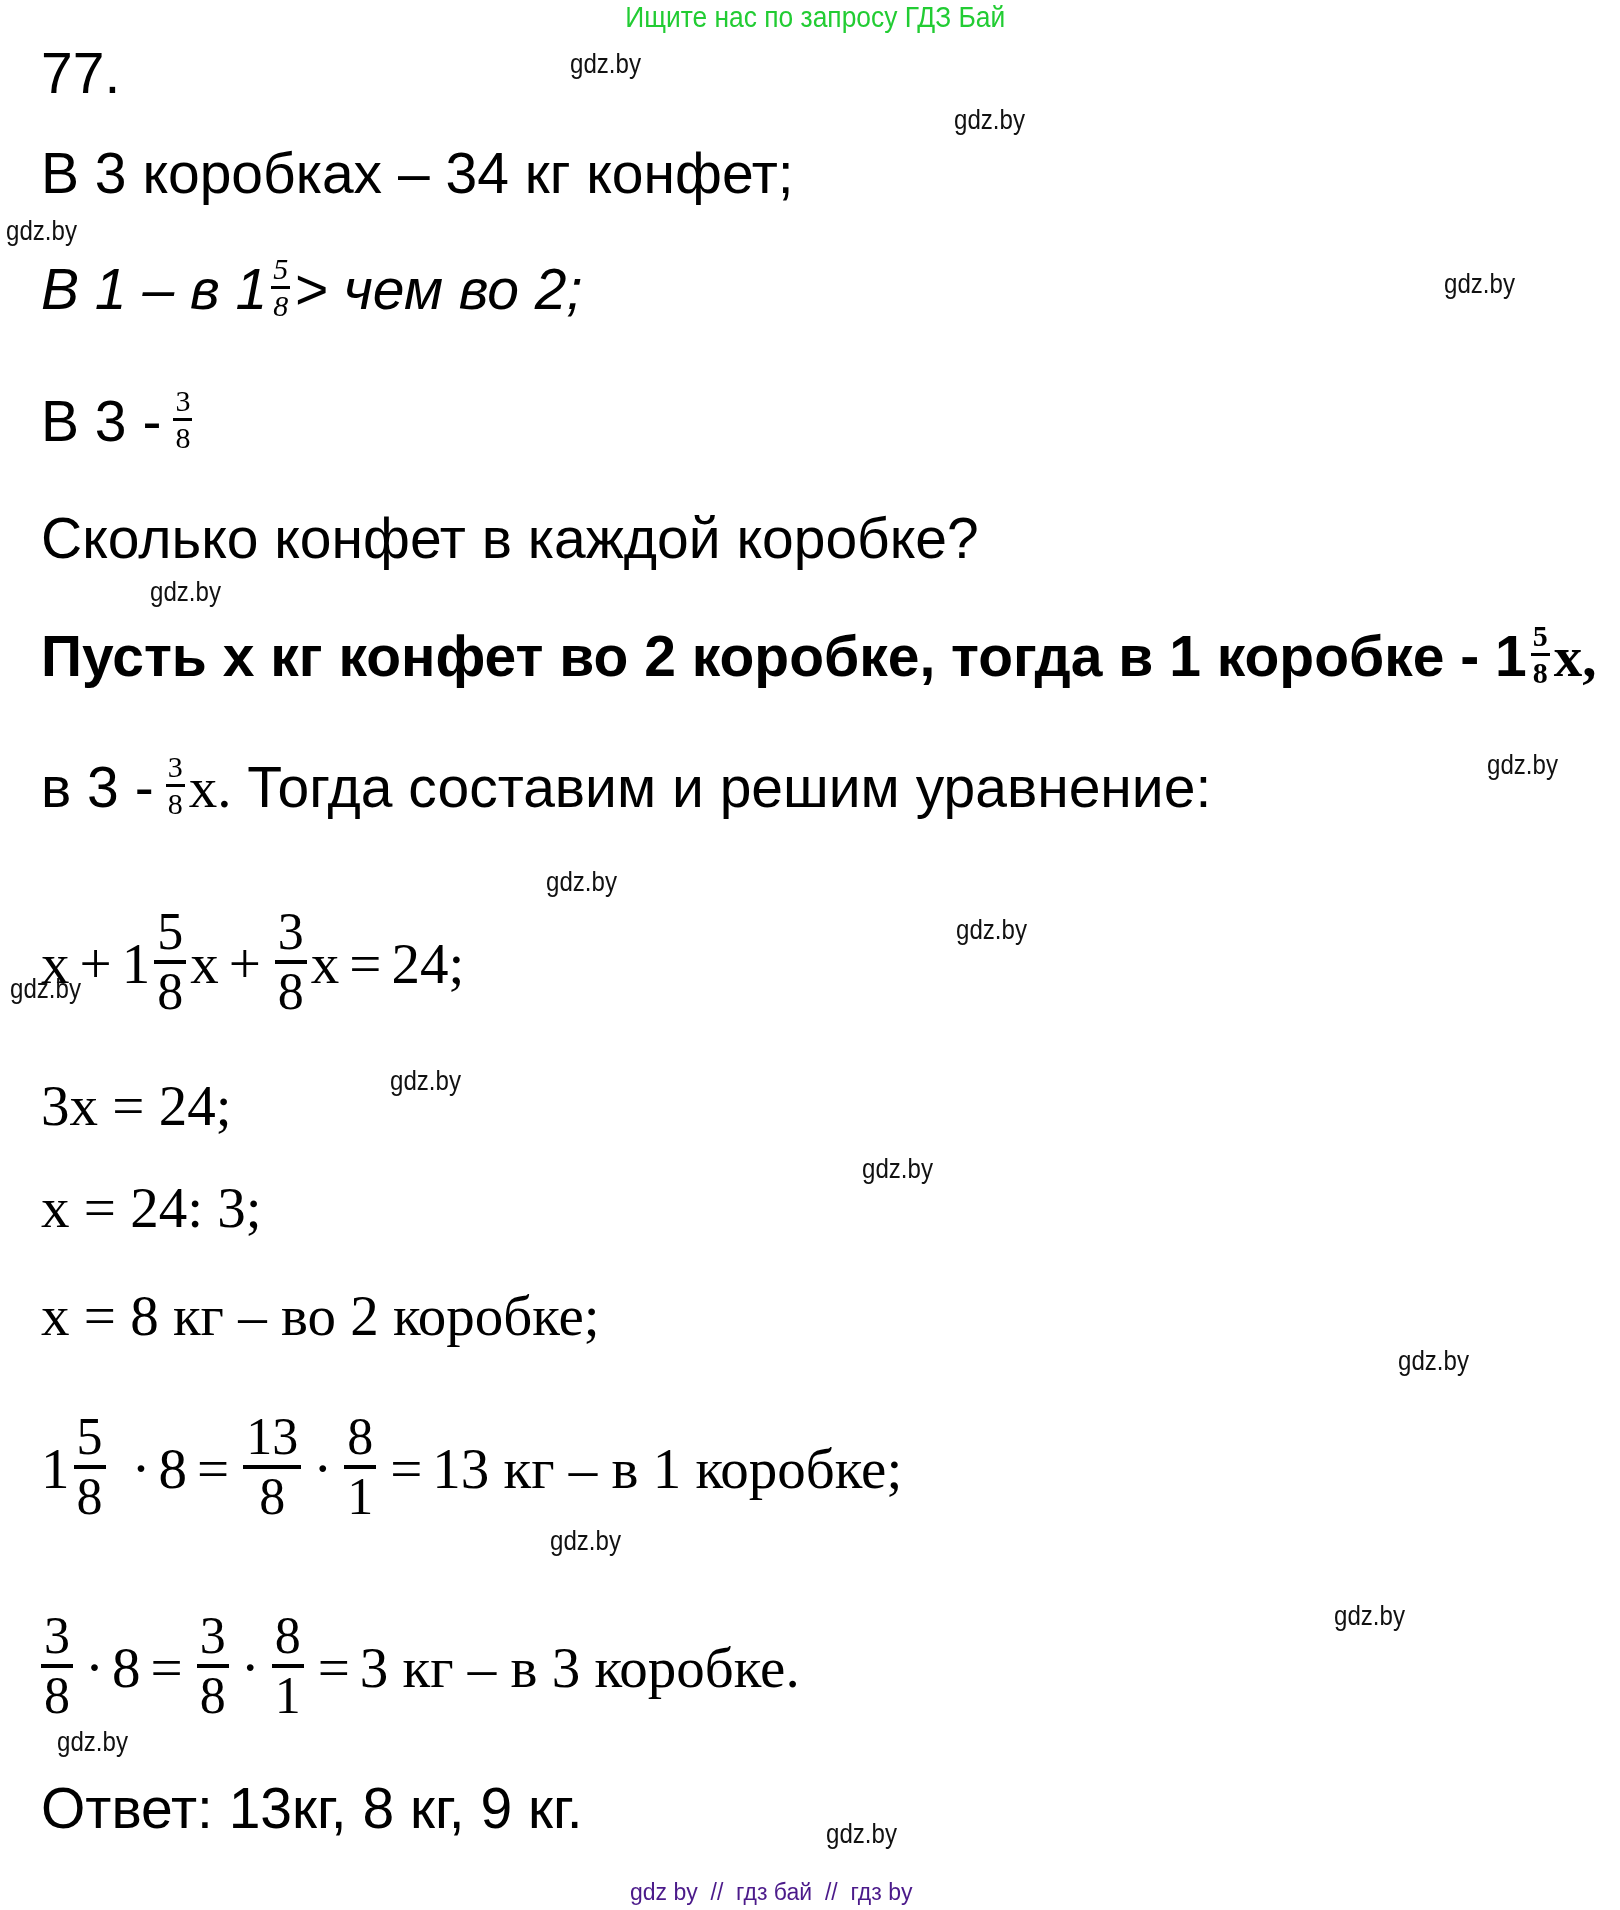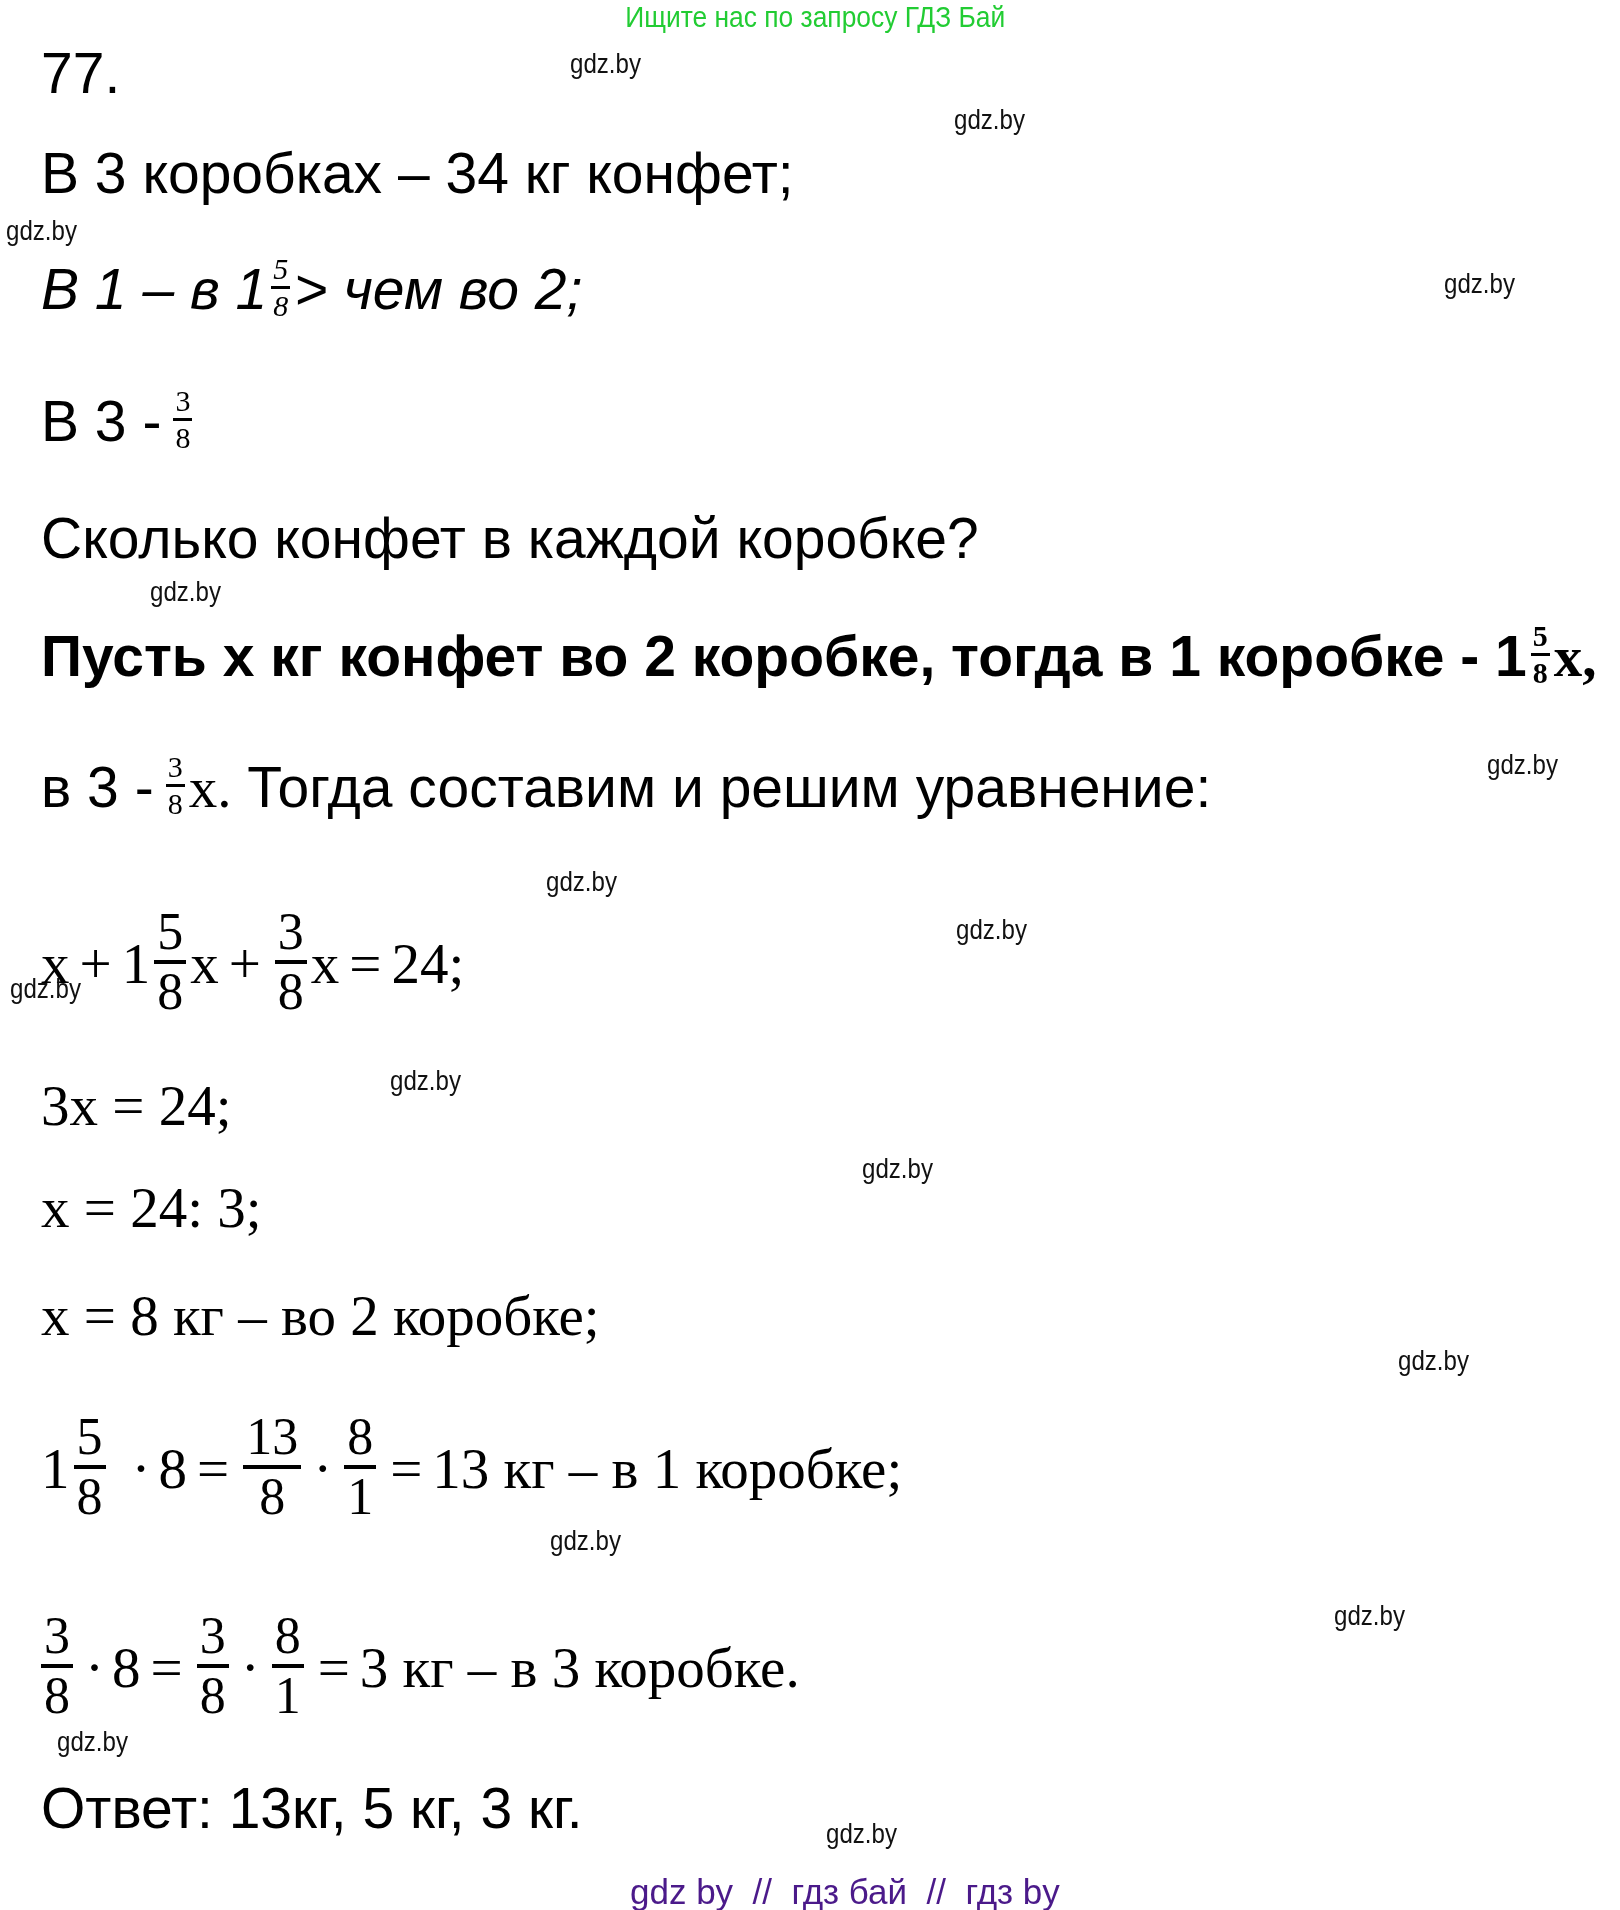--- a/index.html
+++ b/index.html
@@ -3,21 +3,21 @@
 <meta charset="utf-8">
 <style>
   html, body { margin: 0; padding: 0; background: #ffffff; }
   body { width: 1620px; height: 1910px; position: relative; overflow: hidden; color: #000; }
   .abs { position: absolute; white-space: nowrap; }
   .sans { font-family: "Liberation Sans", sans-serif; }
   .serif { font-family: "Liberation Serif", serif; }
   .line { font-size: 57px; line-height: 57px; left: 41px; }
   .wm { font-family: "Liberation Sans", sans-serif; font-size: 28px; line-height: 28px; color: #111; transform: scaleX(0.86); transform-origin: left top; }
   .banner { font-family: "Liberation Sans", sans-serif; font-size: 30px; line-height: 30px; color: #22cc33; transform: scaleX(0.88); transform-origin: center top; }
-  .footer { font-family: "Liberation Sans", sans-serif; font-size: 35px; line-height: 28px; color: #4b1a8a; }
+  .footer { font-family: "Liberation Sans", sans-serif; font-size: 23px; line-height: 28px; color: #4b1a8a; }
 
   
   .sfrac { display: inline-block; vertical-align: middle; text-align: center; font-family: "Liberation Serif", serif; font-size: 30px; line-height: 30px; margin: 0 4px; position: relative; top: -6px; }
   .sfrac .num, .sfrac .den { display: block; padding: 0 2px; }
   .sfrac .bar { display: block; height: 3px; background: #000; margin: 2px 0; }
 
   
   .bfrac { display: inline-block; vertical-align: middle; text-align: center; font-family: "Liberation Serif", serif; font-size: 52px; line-height: 50px; margin: 0 4px; position: relative; top: -8px; }
   .bfrac .num, .bfrac .den { display: block; padding: 0 3px; }
   .bfrac .bar { display: block; height: 4px; background: #000; margin: 3px 0; }
@@ -63,21 +63,21 @@
 <div class="abs serif line" style="top:1279px;margin-top:8px;">x = 8 кг – во 2 коробке;</div>
 
 <div class="abs serif line" style="top:1420px;">
   <span>1</span><span class="bfrac"><span class="num">5</span><span class="bar"></span><span class="den">8</span></span><span class="cdot" style="margin-left:22px;">·</span><span>8</span><span class="op">=</span><span class="bfrac"><span class="num">13</span><span class="bar"></span><span class="den">8</span></span><span class="cdot">·</span><span class="bfrac"><span class="num">8</span><span class="bar"></span><span class="den">1</span></span><span class="op">=</span><span>13 кг – в 1 коробке;</span>
 </div>
 
 <div class="abs serif line" style="top:1619px;">
   <span class="bfrac" style="margin-left:0;"><span class="num">3</span><span class="bar"></span><span class="den">8</span></span><span class="cdot">·</span><span>8</span><span class="op">=</span><span class="bfrac"><span class="num">3</span><span class="bar"></span><span class="den">8</span></span><span class="cdot">·</span><span class="bfrac"><span class="num">8</span><span class="bar"></span><span class="den">1</span></span><span class="op">=</span><span>3 кг – в 3 коробке.</span>
 </div>
 
-<div class="abs sans line" style="top:1780px;">Ответ: 13кг, 5 кг, 3 кг.</div>
+<div class="abs sans line" style="top:1780px;">Ответ: 13кг, 8 кг, 9 кг.</div>
 
 <div class="abs wm" style="left:570px; top:50px;">gdz.by</div>
 <div class="abs wm" style="left:954px; top:106px;">gdz.by</div>
 <div class="abs wm" style="left:6px; top:217px;">gdz.by</div>
 <div class="abs wm" style="left:1444px; top:270px;">gdz.by</div>
 <div class="abs wm" style="left:150px; top:578px;">gdz.by</div>
 <div class="abs wm" style="left:1487px; top:751px;">gdz.by</div>
 <div class="abs wm" style="left:546px; top:868px;">gdz.by</div>
 <div class="abs wm" style="left:956px; top:916px;">gdz.by</div>
 <div class="abs wm" style="left:10px; top:975px;">gdz.by</div>

